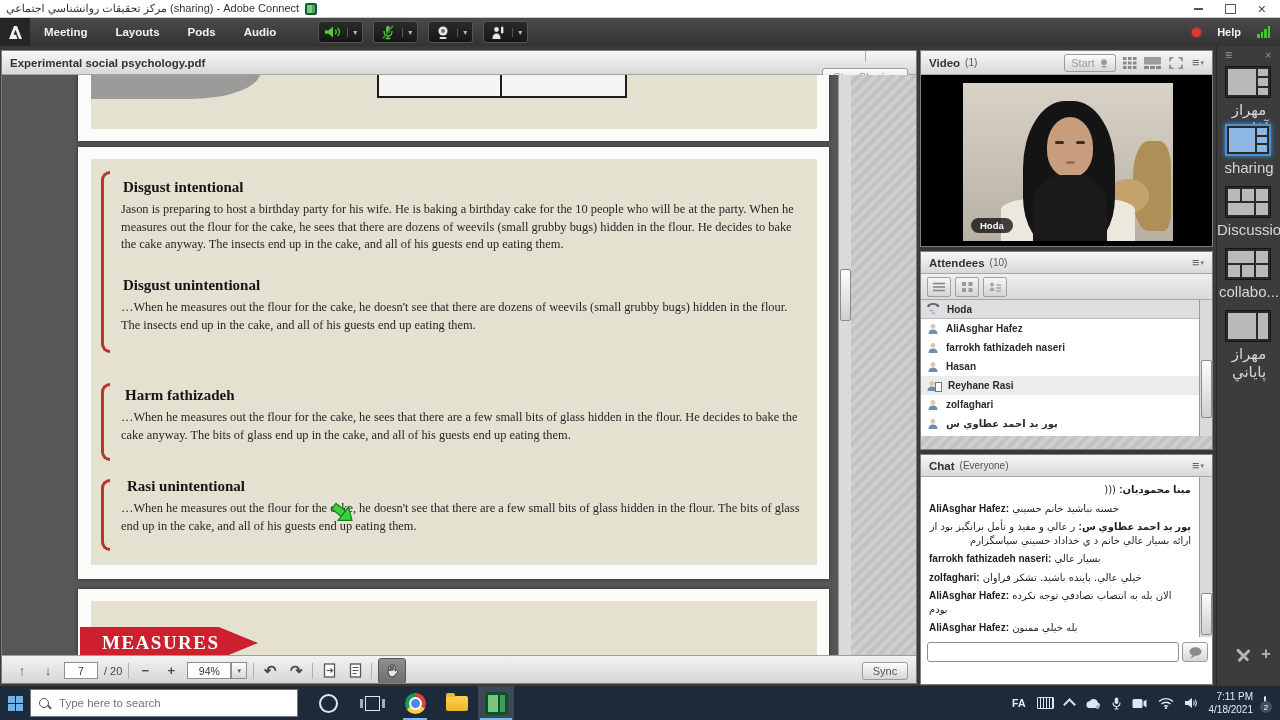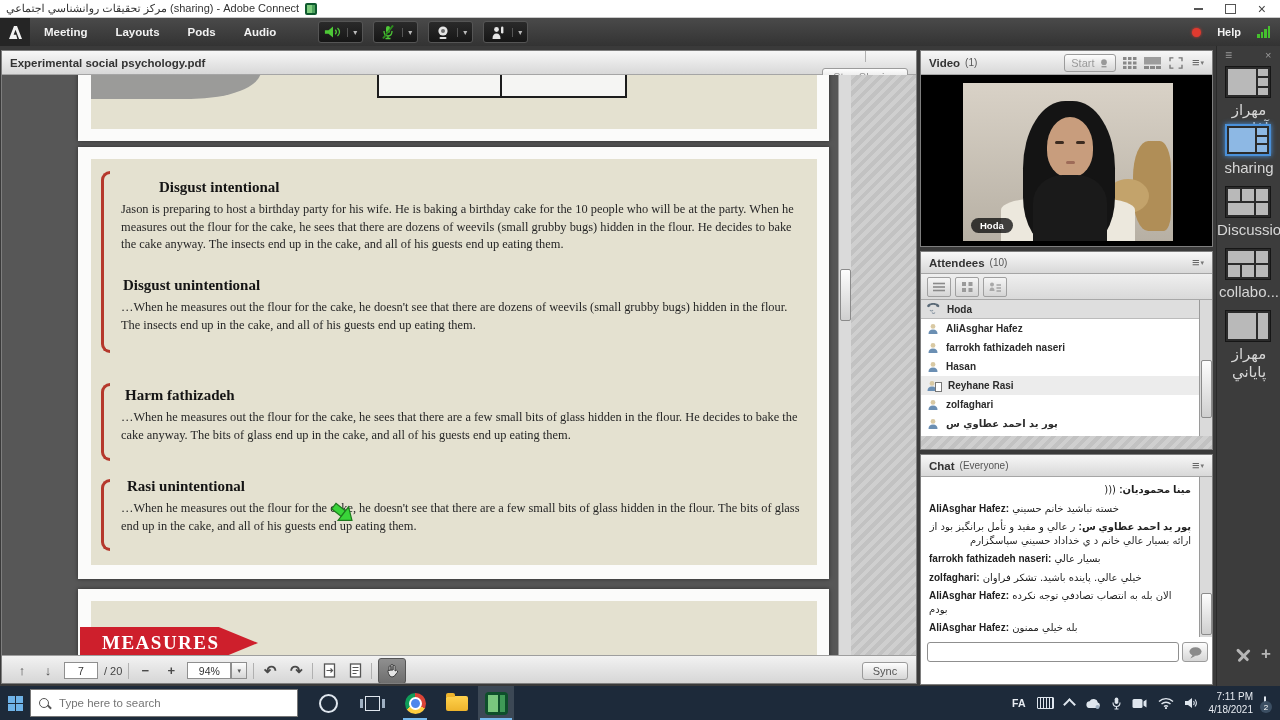--- a/index.html
+++ b/index.html
@@ -236,21 +236,21 @@
             <div style="border-right:2px solid #1c1c1c;"></div>
               <div></div>
           </div>
         </div>
       </div>
 
       <div class="sheet" style="left:76px;top:72px;width:751px;height:432px;">
         <div class="beige" style="left:13px;top:12px;width:726px;height:406px;">
 
           <div class="bracket" style="left:10px;top:12px;height:182px;"></div>
-          <div class="shead serif" style="left:32px;top:20px;margin-left:36px;">Disgust intentional</div>
+          <div class="shead serif" style="left:32px;top:20px;">Disgust intentional</div>
           <div class="sbody serif" style="left:30px;top:42px;width:688px;">Jason is preparing to host a birthday party for his wife. He is baking a birthday cake for the 10 people who will be at the party. When he measures out the flour for the cake, he sees that there are dozens of weevils (small grubby bugs) hidden in the flour. He decides to bake the cake anyway. The insects end up in the cake, and all of his guests end up eating them.</div>
 
           <div class="shead serif" style="left:32px;top:118px;">Disgust unintentional</div>
           <div class="sbody serif" style="left:30px;top:140px;width:688px;">…When he measures out the flour for the cake, he doesn't see that there are dozens of weevils (small grubby bugs) hidden in the flour. The insects end up in the cake, and all of his guests end up eating them.</div>
 
           <div class="bracket" style="left:10px;top:224px;height:78px;"></div>
           <div class="shead serif" style="left:34px;top:228px;">Harm fathizadeh</div>
           <div class="sbody serif" style="left:30px;top:250px;width:690px;">…When he measures out the flour for the cake, he sees that there are a few small bits of glass hidden in the flour. He decides to bake the cake anyway. The bits of glass end up in the cake, and all of his guests end up eating them.</div>
 
           <div class="bracket" style="left:10px;top:320px;height:72px;"></div>

